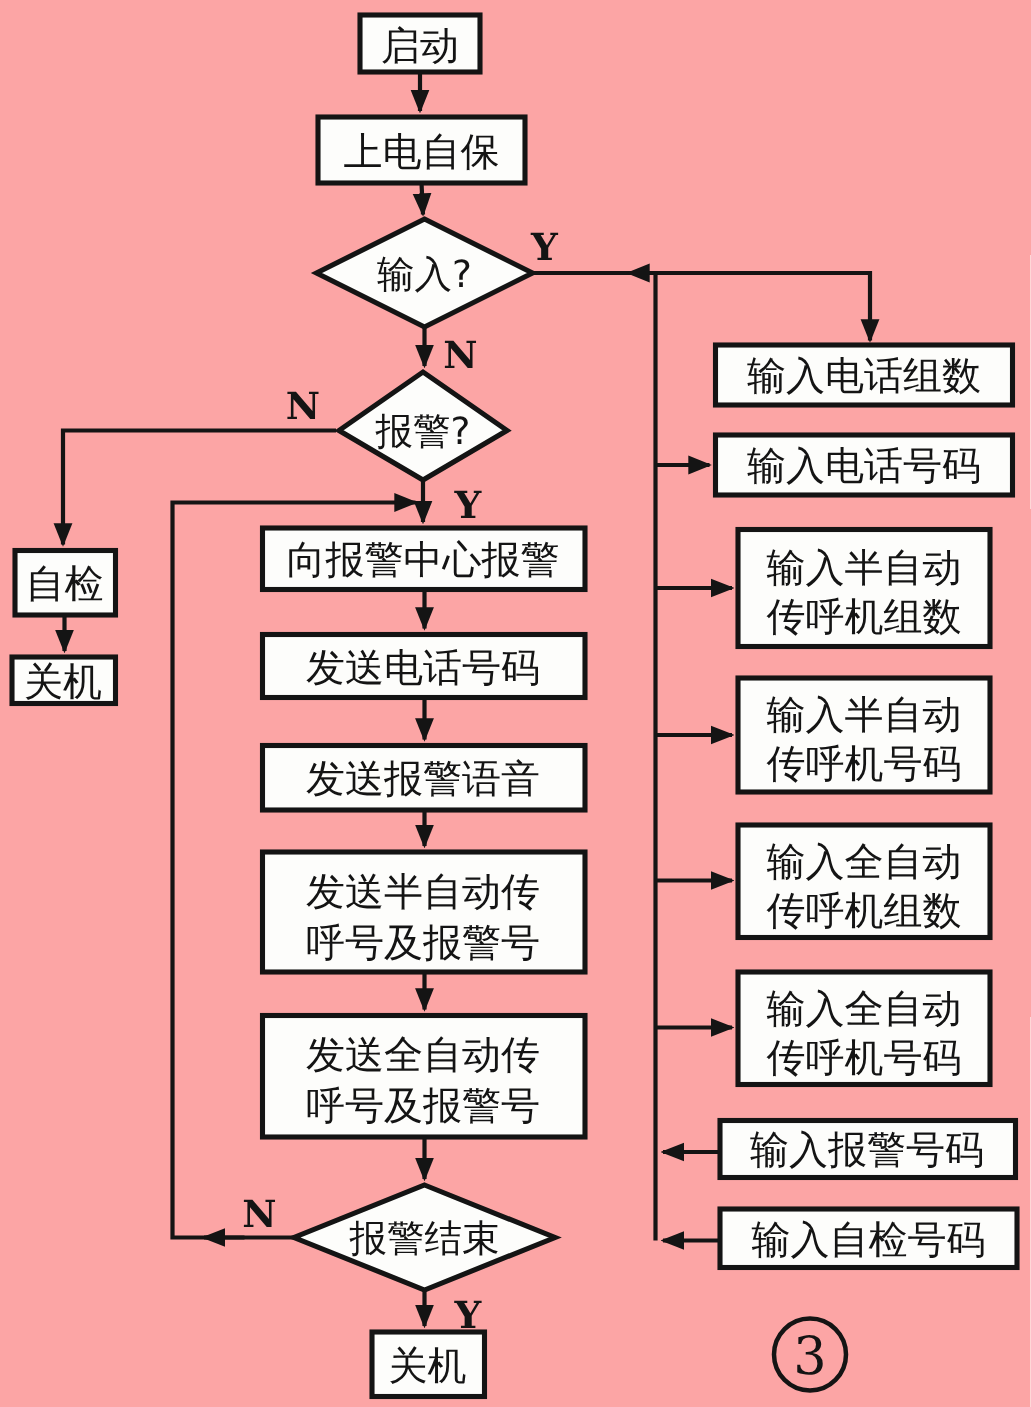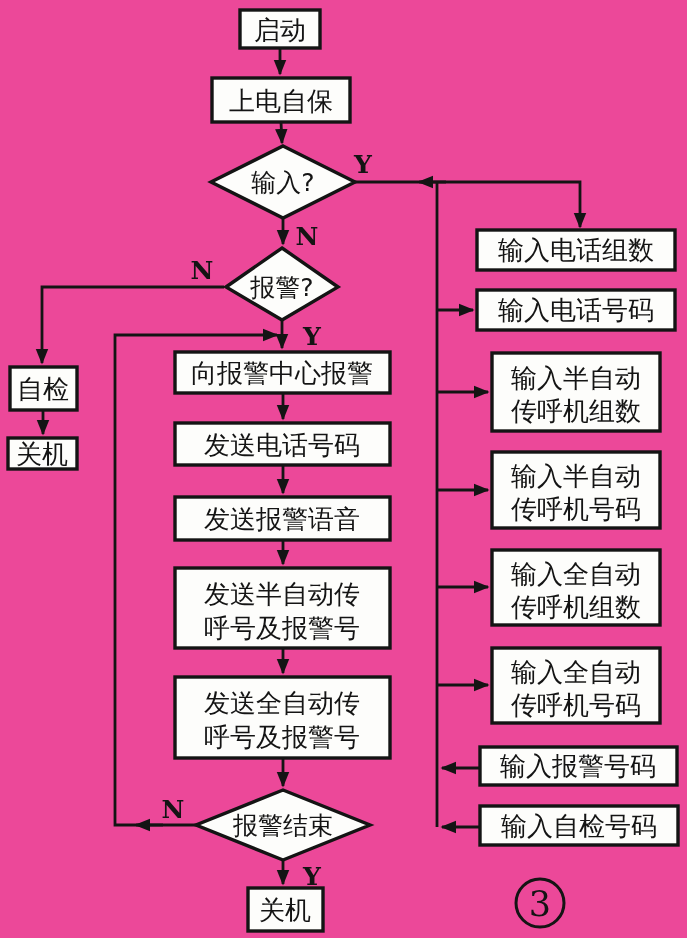--- a/index.html
+++ b/index.html
@@ -4,21 +4,21 @@
 <style>
   html, body {
     margin: 0;
     padding: 0;
     background: #ffffff;
   }
   .page {
     position: relative;
     width: 687px;
     height: 938px;
-    background: #ec4899;
+    background: #fca5a5;
     overflow: hidden;
   }
   svg { display: block; }
   .shape {
     fill: #fdfdfb;
     stroke: #141414;
     stroke-width: 3.4;
   }
   .conn {
     fill: none;

